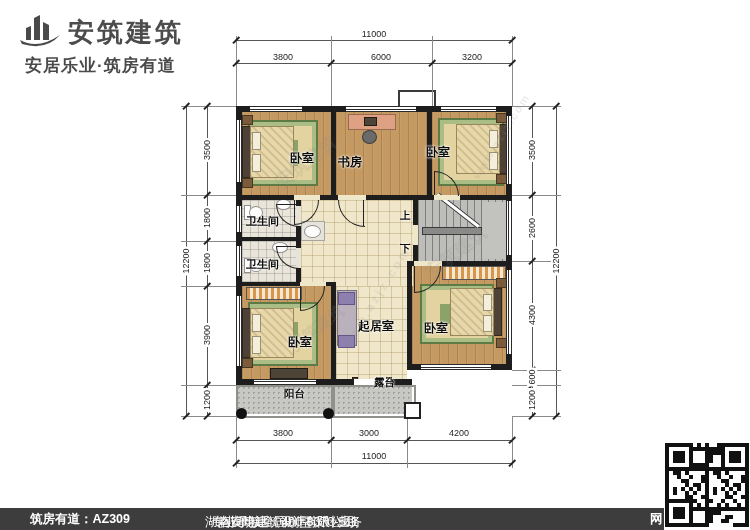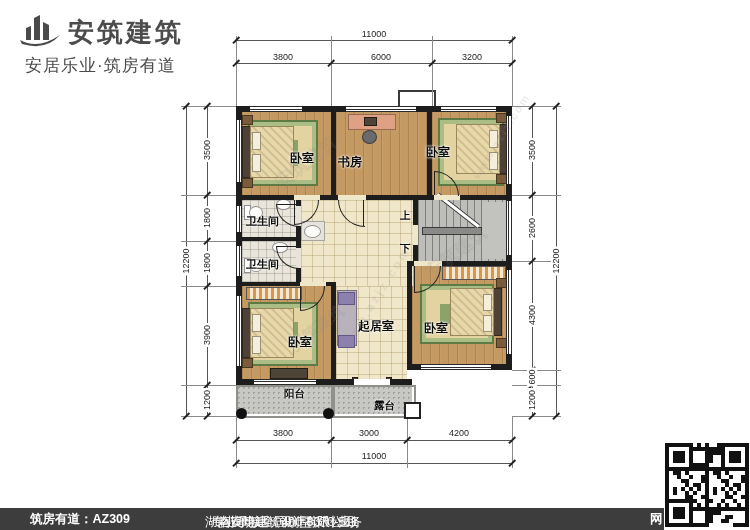--- a/index.html
+++ b/index.html
@@ -2,21 +2,21 @@
 <html><head>
 <meta charset="utf-8">
 <style>
   html,body{margin:0;padding:0}
   body{font-family:"Liberation Sans","DejaVu Sans",sans-serif;background:#fff}
   .canvas{position:relative;width:750px;height:530px;background:#fff;overflow:hidden}
 
   
   .logo-row{position:absolute;left:18px;top:10px;display:flex;align-items:center;gap:6px}
   .brand-name{font-size:26px;font-weight:bold;color:#4c4c4c;letter-spacing:3px}
-  .tagline{position:absolute;left:25px;top:54px;font-size:17px;font-weight:normal;color:#4a4a4a;letter-spacing:1px}
+  .tagline{position:absolute;left:25px;top:54px;font-size:17px;font-weight:bold;color:#4a4a4a;letter-spacing:1px}
 
   
   .plan{position:absolute;left:236px;top:106px;width:320px;height:316px}
   .wall{position:absolute;background:#1d1d1d}
   .wood{position:absolute;background-color:#c59a62;background-image:repeating-linear-gradient(90deg,rgba(90,55,20,.22) 0 1px,rgba(255,255,255,.05) 1px 2px,transparent 2px 9px)}
   .tile{position:absolute;background-color:#f0e7ca;background-image:linear-gradient(rgba(170,150,100,.4) 1px,transparent 1px),linear-gradient(90deg,rgba(170,150,100,.4) 1px,transparent 1px);background-size:11px 11px}
   .btile{position:absolute;background-color:#e9e5da;background-image:linear-gradient(rgba(140,140,130,.4) 1px,transparent 1px),linear-gradient(90deg,rgba(140,140,130,.4) 1px,transparent 1px);background-size:8px 8px}
   .stone{position:absolute;background-color:#c7c7c3;background-image:radial-gradient(rgba(110,110,108,.45) 1px,transparent 1px);background-size:5px 5px}
   .plaingray{position:absolute;background:#c2c2bf}
   .stairsf{position:absolute;background-color:#bdbdba;background-image:repeating-linear-gradient(90deg,#7f7f7c 0 1px,transparent 1px 7px)}
@@ -298,21 +298,21 @@
       <div class="leaf" style="left: 178px; top: 160px; width: 1px; height: 26px;"></div>
       <div class="rlabel" style="left:54px;top:44px">卧室</div>
     <div class="rlabel" style="left:102px;top:48px">书房</div>
     <div class="rlabel" style="left:190px;top:38px">卧室</div>
     <div class="rlabel sm" style="left:10px;top:108px">卫生间</div>
     <div class="rlabel sm" style="left:10px;top:151px">卫生间</div>
     <div class="rlabel" style="left:52px;top:228px">卧室</div>
     <div class="rlabel" style="left:122px;top:212px">起居室</div>
     <div class="rlabel" style="left:188px;top:214px">卧室</div>
     <div class="rlabel xs" style="left:48px;top:281px">阳台</div>
-    <div class="rlabel xs" style="left:138px;top:293px">露台</div>
+    <div class="rlabel xs" style="left:138px;top:270px">露台</div>
     <div class="rlabel xs" style="left:164px;top:103px">上</div>
     <div class="rlabel xs" style="left:164px;top:136px">下</div>
   </div>
 
   <span class="wm" style="left:270px;top:150px;font-size:18px;transform:rotate(-38deg)">安筑建筑</span>
   <span class="wm" style="left:420px;top:240px;font-size:18px;transform:rotate(-38deg)">安筑建筑</span>
   <span class="wm" style="left:285px;top:318px;font-size:16px;transform:rotate(-38deg)">安筑建筑</span>
   <span class="wm" style="left:318px;top:290px;font-size:12px;letter-spacing:3px;transform:rotate(-58deg)">www.azjz.com</span>
   <span class="wm" style="left:452px;top:130px;font-size:11px;letter-spacing:2px;transform:rotate(-58deg)">www.azjz.com</span>
 

